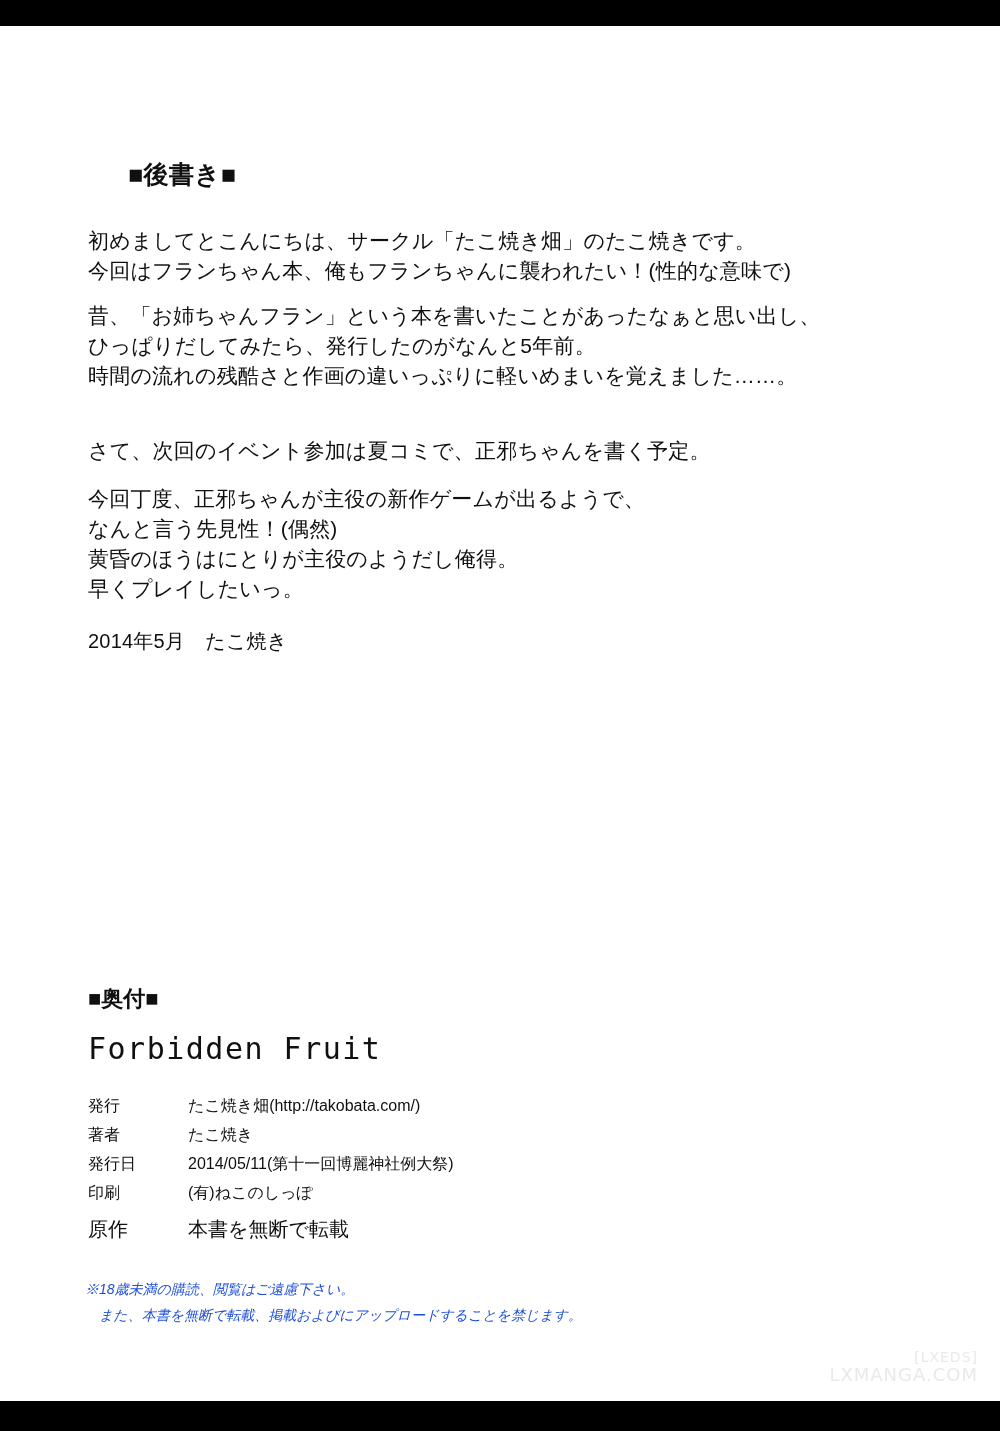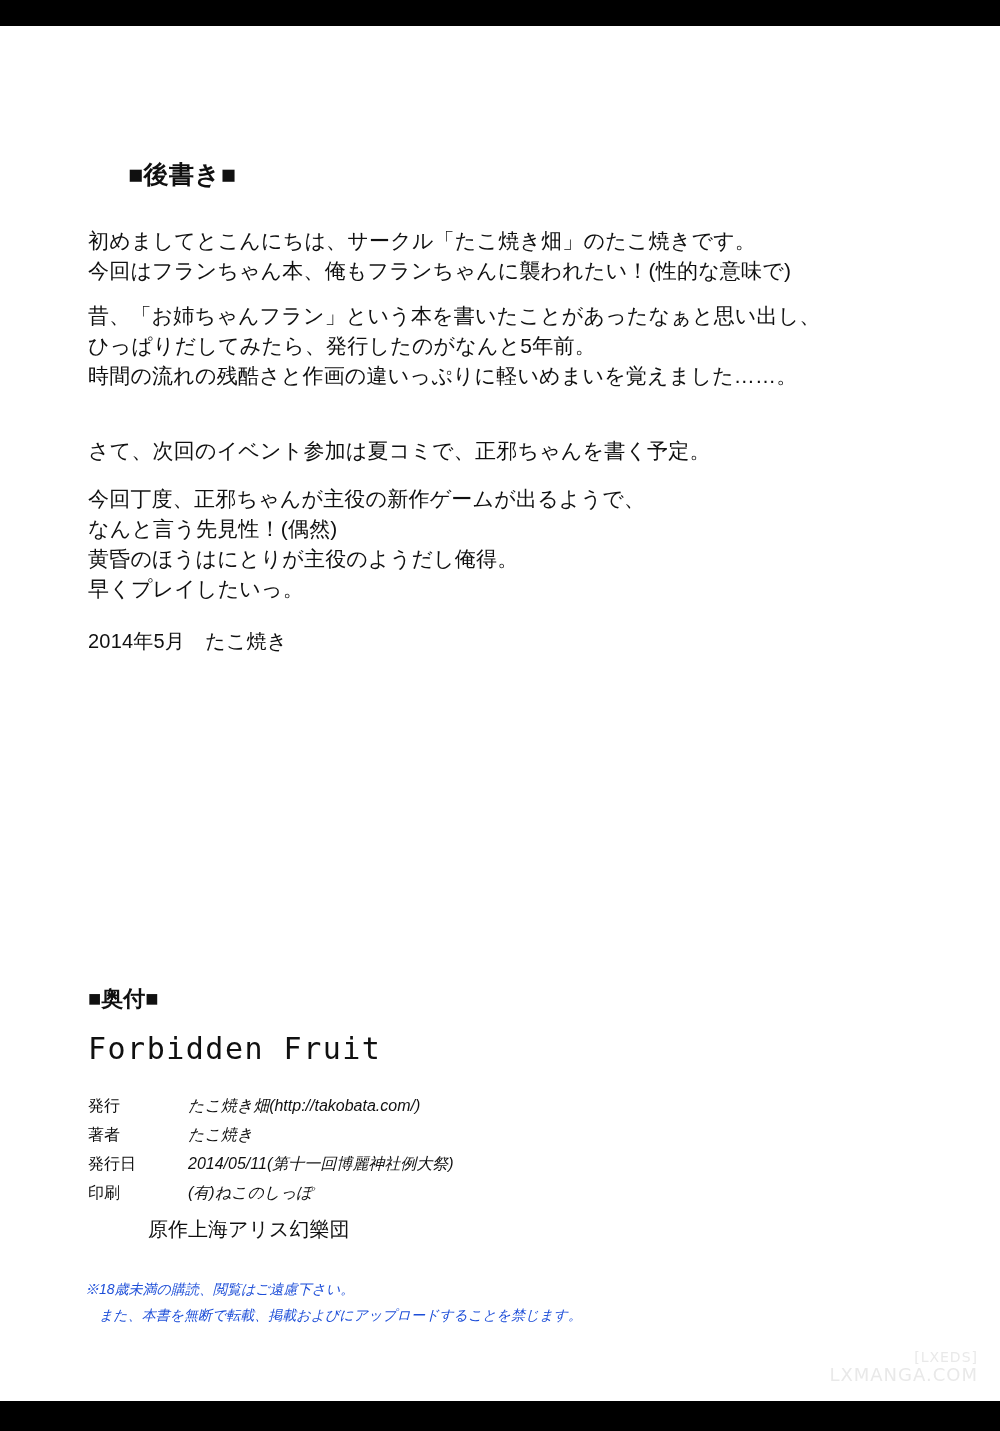--- a/index.html
+++ b/index.html
@@ -79,31 +79,30 @@
   .credits .row {
     display: flex;
   }
   .credits .lbl {
     width: 100px;
     flex: 0 0 100px;
     white-space: pre;
   }
   .credits .val {
     white-space: pre;
-    font-style: italic;
   }
   .origin {
     position: absolute;
     left: 88px;
     top: 1190px;
     font-size: 20px;
     color: #101010;
   }
   .origin .row { display: flex; }
-  .origin .lbl { width: 100px; flex: 0 0 100px; white-space: pre; text-align: right; }
+  .origin .lbl { width: 100px; flex: 0 0 100px; white-space: pre; }
   .origin .val { white-space: pre; }
 
   .notice {
     position: absolute;
     left: 85px;
     top: 1250px;
     font-size: 14px;
     line-height: 26px;
     color: #1d4ed8;
     white-space: pre-line;
@@ -164,21 +163,21 @@
     </div>
     <div class="row">
       <span class="lbl">印刷</span>
       <span class="val">(有)ねこのしっぽ</span>
     </div>
   </div>
 
   <div class="origin">
     <div class="row">
       <span class="lbl">原作</span>
-      <span class="val">上海アリス幻樂団</span>
+      <span class="val">本書を無断で転載</span>
     </div>
   </div>
 
   <div class="notice">※18歳未満の購読、閲覧はご遠慮下さい。
 　また、本書を無断で転載、掲載およびにアップロードすることを禁じます。</div>
 
   <div class="watermark">
     <div class="w1">[LXEDS]</div>
     <div class="w2">LXMANGA.COM</div>
   </div>

